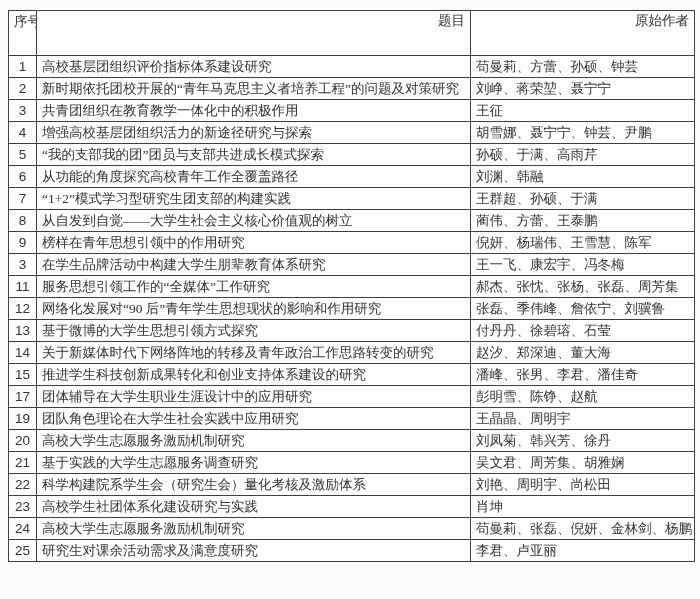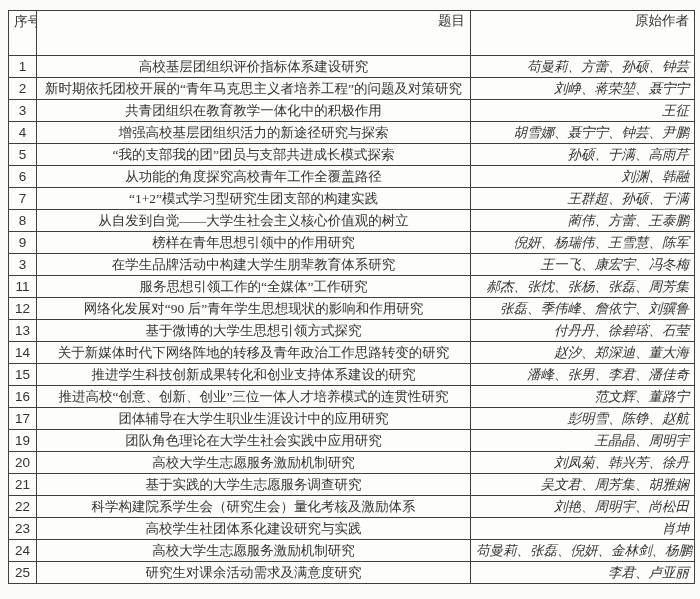--- a/index.html
+++ b/index.html
@@ -53,22 +53,22 @@
   tbody td{
     height:19px;
     vertical-align:middle;
   }
   td.c-no{
     text-align:center;
     font-family:"Liberation Sans","DejaVu Sans",sans-serif;
     font-size:12.5px;
     padding-left:1px;padding-right:1px;
   }
-  td.c-title{text-align:center;}
-  td.c-authors{text-align:right;font-style:italic;}
+  td.c-title{text-align:left;}
+  td.c-authors{text-align:left;}
 </style>
 </head>
 <body>
 
 <div class="page">
   <table class="doc-table">
     <colgroup>
       <col class="c-no">
       <col class="c-title">
       <col class="c-authors">
@@ -164,25 +164,20 @@
     <td class="c-title">关于新媒体时代下网络阵地的转移及青年政治工作思路转变的研究</td>
     <td class="c-authors">赵汐、郑深迪、董大海</td>
   </tr>
 
   <tr>
     <td class="c-no">15</td>
     <td class="c-title">推进学生科技创新成果转化和创业支持体系建设的研究</td>
     <td class="c-authors">潘峰、张男、李君、潘佳奇</td>
   </tr>
 
-  <tr>
-    <td class="c-no">16</td>
-    <td class="c-title">推进高校“创意、创新、创业”三位一体人才培养模式的连贯性研究</td>
-    <td class="c-authors">范文辉、董路宁</td>
-  </tr>
 
   <tr>
     <td class="c-no">17</td>
     <td class="c-title">团体辅导在大学生职业生涯设计中的应用研究</td>
     <td class="c-authors">彭明雪、陈铮、赵航</td>
   </tr>
 
 
   <tr>
     <td class="c-no">19</td>

